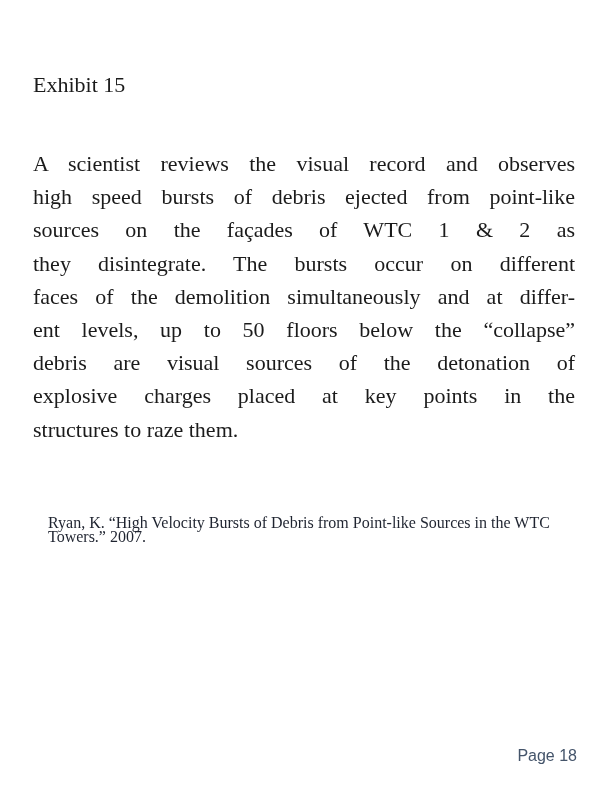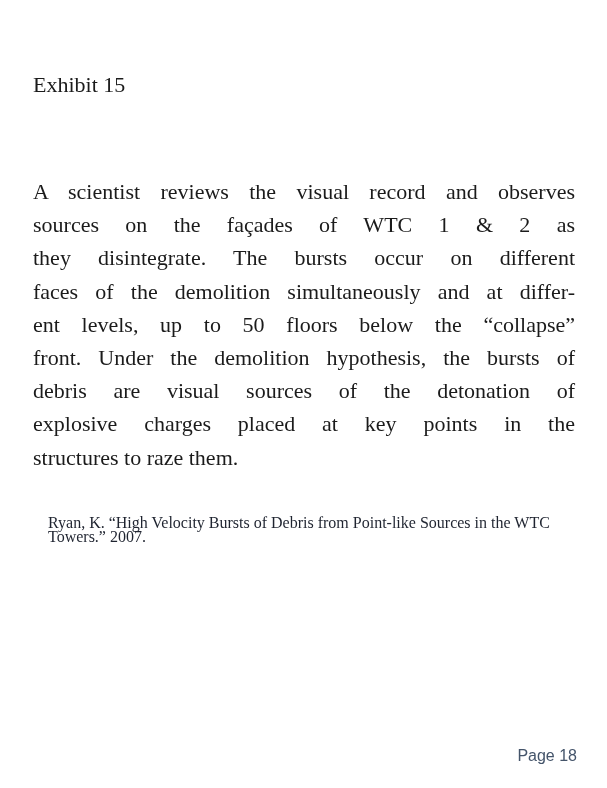--- a/index.html
+++ b/index.html
@@ -25,21 +25,20 @@
     color: #1b1b1b;
   }
   .body-paragraph {
     position: absolute;
     left: 33px;
     top: 147px;
     width: 542px;
     font-size: 22px;
     line-height: 33.2px;
     color: #1b1b1b;
-    margin-top: 28px;
   }
   .para-line {
     text-align: justify;
     text-align-last: justify;
     white-space: normal;
   }
   .para-line.last-line {
     text-align: center;
     text-align-last: left;
   }
@@ -65,25 +64,25 @@
 </style>
 </head>
 <body>
 
 <div class="page">
 
   <div class="exhibit-heading">Exhibit 15</div>
 
   <div class="body-paragraph">
     <div class="para-line">A scientist reviews the visual record and observes</div>
+    <div class="para-line">high speed bursts of debris ejected from point-like</div>
     <div class="para-line">sources on the façades of WTC 1 &amp; 2 as</div>
     <div class="para-line">they disintegrate. The bursts occur on different</div>
     <div class="para-line">faces of the demolition simultaneously and at differ-</div>
     <div class="para-line">ent levels, up to 50 floors below the “collapse”</div>
-    <div class="para-line">front. Under the demolition hypothesis, the bursts of</div>
     <div class="para-line">debris are visual sources of the detonation of</div>
     <div class="para-line">explosive charges placed at key points in the</div>
     <div class="para-line last-line">structures to raze them.</div>
   </div>
 
   <div class="citation">Ryan, K. “High Velocity Bursts of Debris from Point-like Sources in the WTC Towers.” 2007.</div>
 
   <div class="page-footer">Page 18</div>
 
 </div>

